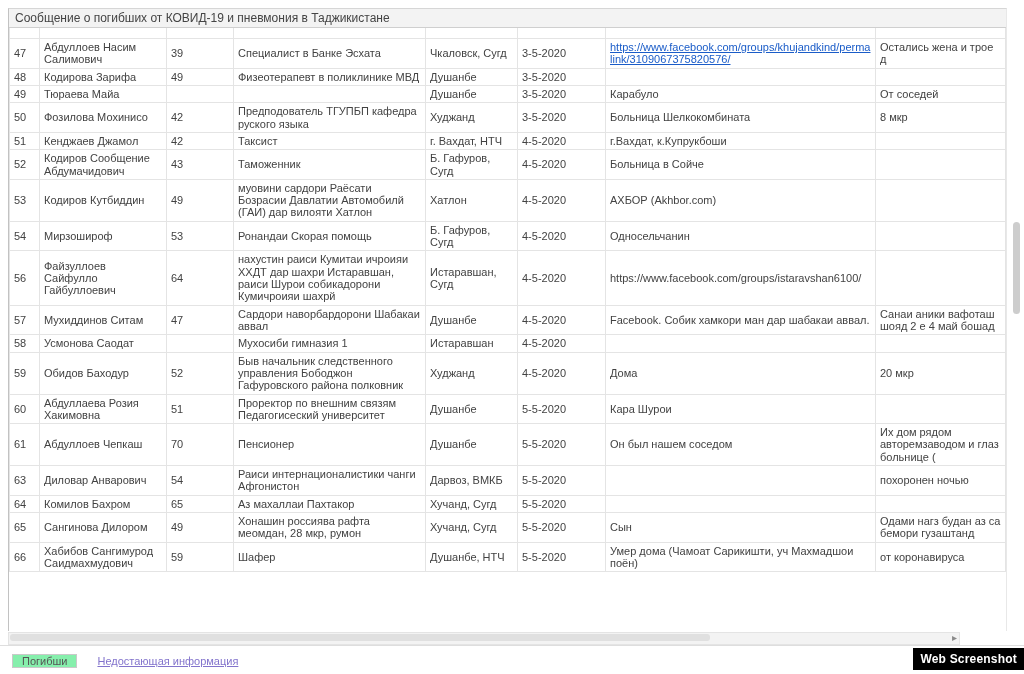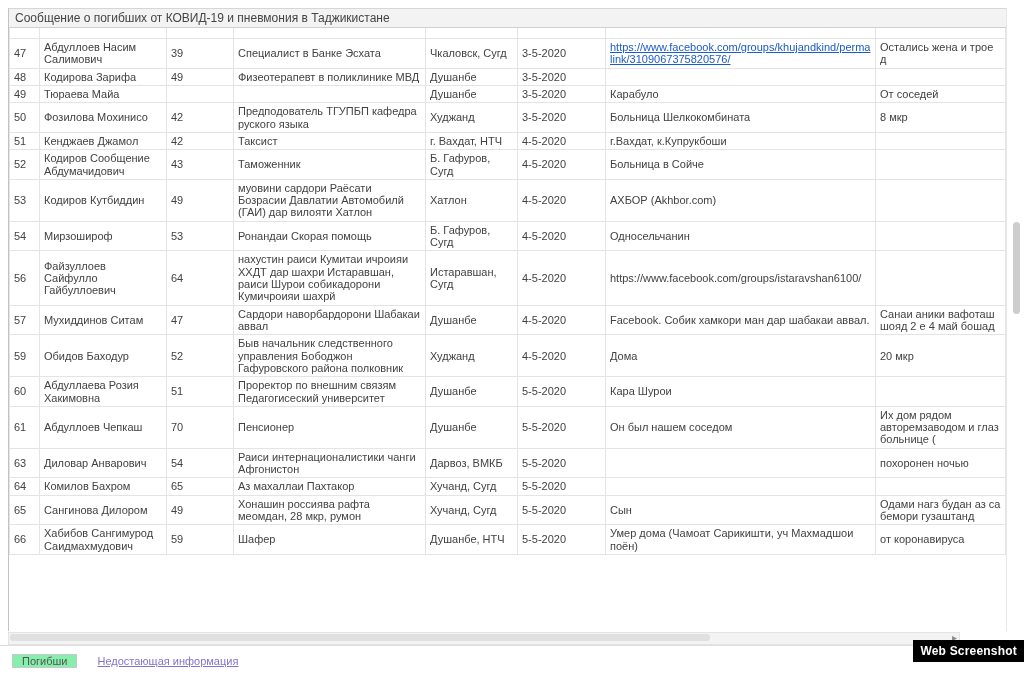--- a/index.html
+++ b/index.html
@@ -54,21 +54,21 @@
   }
   .tab{
     display:inline-block;border:1px solid #c9c9c9;background:#86efac;
     padding:0 9px;font-size:11px;color:#555;margin-left:12px;cursor:pointer;
   }
   .tab-link{
     margin-left:20px;color:#8273cc;text-decoration:underline;
     font-size:11px;cursor:pointer;
   }
   .watermark{
-    position:absolute;right:0;bottom:12px;background:#000;color:#fff;
+    position:absolute;right:0;bottom:4px;background:#000;color:#fff;
     font-weight:bold;font-size:12px;padding:4px 7px;z-index:20;
     letter-spacing:0.2px;
   }
 </style>
 </head>
 <body>
 
 <div class="sheet">
   <div class="title-bar">Сообщение о погибших от КОВИД-19 и пневмония в Таджикистане</div>
   <table class="grid">
@@ -187,20 +187,30 @@
           <td class="col-num">57</td>
           <td class="col-name">Мухиддинов Ситам</td>
           <td class="col-age">47</td>
           <td class="col-occupation">Сардори наворбардорони Шабакаи аввал</td>
           <td class="col-location">Душанбе</td>
           <td class="col-date">4-5-2020</td>
           <td class="col-source">Facebook. Собик хамкори ман дар шабакаи аввал.</td>
           <td class="col-notes">Санаи аники вафоташ шояд 2 е 4 май бошад</td>
         </tr>
         <tr>
+          <td class="col-num">58</td>
+          <td class="col-name">Усмонова Саодат</td>
+          <td class="col-age"></td>
+          <td class="col-occupation">Мухосиби гимназия 1</td>
+          <td class="col-location">Истаравшан</td>
+          <td class="col-date">4-5-2020</td>
+          <td class="col-source"></td>
+          <td class="col-notes"></td>
+        </tr>
+        <tr>
           <td class="col-num">59</td>
           <td class="col-name">Обидов Баходур</td>
           <td class="col-age">52</td>
           <td class="col-occupation">Быв начальник следственного управления Бободжон Гафуровского района полковник</td>
           <td class="col-location">Худжанд</td>
           <td class="col-date">4-5-2020</td>
           <td class="col-source">Дома</td>
           <td class="col-notes">20 мкр</td>
         </tr>
         <tr>

